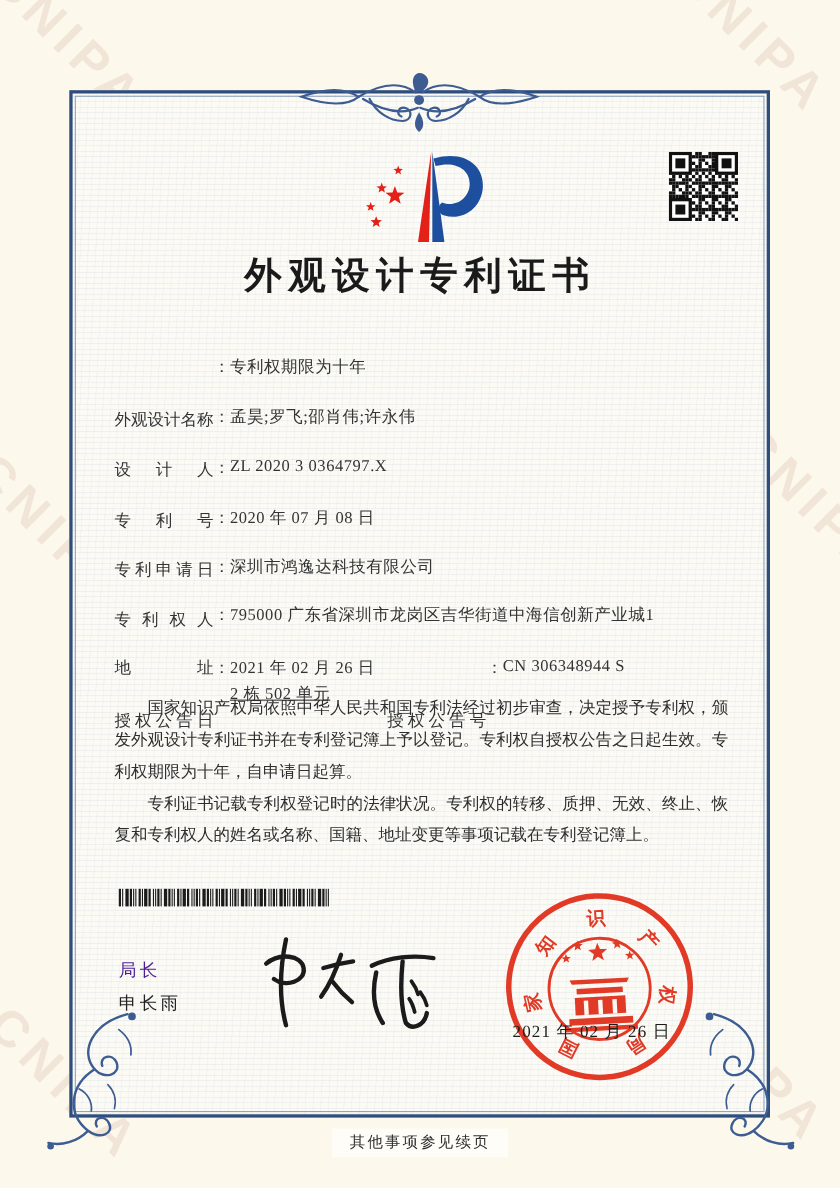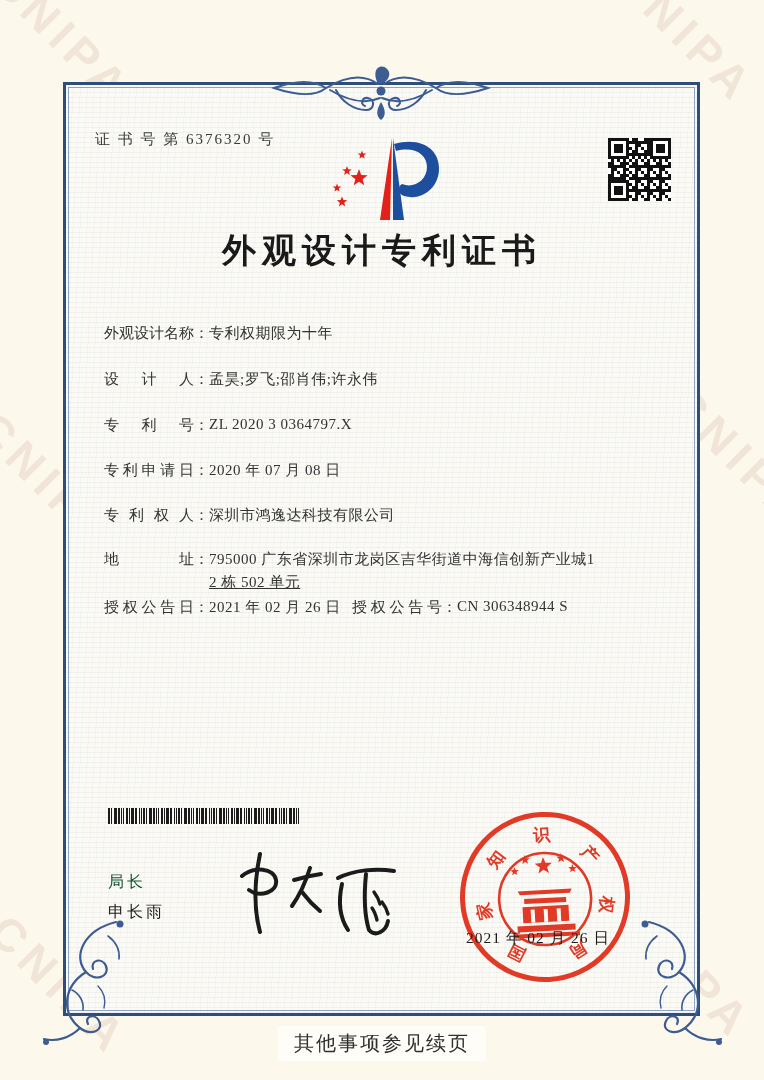--- a/index.html
+++ b/index.html
@@ -30,54 +30,54 @@
   .cert-no{position:absolute;left:95px;top:130px;font-size:15px;letter-spacing:2px;color:#3a3a3a;}
   .logo{position:absolute;left:326px;top:134px;width:120px;height:90px;}
   .qr{position:absolute;left:608px;top:138px;width:63px;height:63px;background:#fff;}
   .title{
     position:absolute;left:0;top:228px;width:100%;text-align:center;
     font-size:34px;font-weight:bold;letter-spacing:6px;color:#1a1a1a;
   }
   
   .rows{position:absolute;left:104px;top:0;width:560px;font-size:15px;color:#333;}
   .f-row{position:absolute;left:0;white-space:nowrap;}
-  .f-label{display:inline-block;width:90px;text-align:justify;text-align-last:justify;vertical-align:top;}
+  .f-label{display:inline-block;width:90px;text-align:justify;text-align-last:justify;vertical-align:top;margin-top:48px;}
   .f-sep{display:inline-block;vertical-align:top;}
   .f-val{display:inline-block;vertical-align:top;letter-spacing:0.5px;}
   .addr-l2{margin-left:105px;margin-top:4px;text-decoration:underline;}
   .col2{position:absolute;left:248px;top:0;white-space:nowrap;}
   
   .body-text{
     position:absolute;left:104px;top:630px;width:558px;
     font-size:15px;line-height:29px;text-align:justify;color:#2e2e2e;
   }
   .body-text p{margin:0;text-indent:2em;}
   
   .barcode{position:absolute;left:108px;top:808px;width:196px;height:16px;display:flex;align-items:stretch;}
   .barcode span{background:#1b1b1b;display:block;}
   
-  .signer-title{position:absolute;left:108px;top:872px;font-size:16px;letter-spacing:3px;color:#14532d;}
+  .signer-title{position:absolute;left:108px;top:872px;font-size:16px;letter-spacing:3px;color:#4c1d95;}
   .signer-name{position:absolute;left:108px;top:902px;font-size:16px;letter-spacing:3px;color:#222;}
   .signature{position:absolute;left:222px;top:840px;width:200px;height:100px;}
   
   .seal{position:absolute;left:460px;top:812px;width:170px;height:170px;transform:rotate(-3deg);opacity:.95;}
   .seal-ring{position:absolute;inset:0;border:5px solid #e0301c;border-radius:50%;}
   .seal-char{
     position:absolute;font-size:17px;font-weight:bold;color:#e0301c;
     transform-origin:center;white-space:nowrap;
   }
   .emblem{position:absolute;left:30px;top:28px;width:110px;height:118px;}
   .stamp-date{
     position:absolute;left:466px;top:928px;z-index:5;font-size:15.5px;
     letter-spacing:1px;color:#1c1c1c;white-space:nowrap;
   }
   
   .page-info{position:absolute;left:0;top:984px;width:100%;text-align:center;font-size:14px;letter-spacing:2px;color:#333;}
   .continuation{position:absolute;left:0;top:1026px;width:100%;text-align:center;}
-  .continuation span{display:inline-block;background:#fffdf7;padding:4px 16px;font-size:20px;letter-spacing:2px;color:#2e2e2e;}
+  .continuation span{display:inline-block;background:#fffdf7;padding:4px 16px;font-size:14px;letter-spacing:2px;color:#2e2e2e;}
   
   .orn{position:absolute;color:#3d5c92;}
   .orn svg{display:block;}
   .orn-top{left:266px;top:58px;width:230px;height:64px;}
   .orn-bl{left:38px;top:916px;width:95px;height:132px;}
   .orn-br{left:632px;top:916px;width:95px;height:132px;transform:scaleX(-1);}
 </style>
 </head>
 <body>
 
@@ -130,21 +130,20 @@
       <path d="M48,56 C26,70 22,96 42,112 C53,120 66,115 61,105 C57,97 46,100 50,108"></path>
       <path d="M42,112 C32,122 18,126 6,123"></path>
       <path d="M70,20 C78,26 82,34 81,43" stroke-width="1.6"></path>
       <path d="M34,74 C42,78 46,86 45,94" stroke-width="1.6"></path>
       <circle cx="82" cy="8" r="3.5" fill="#3d5c92" stroke="none"></circle>
       <circle cx="8" cy="126" r="3" fill="#3d5c92" stroke="none"></circle>
       <path d="M60,70 C66,76 68,84 66,92" stroke-width="1.4"></path>
     </svg>
   </div>
 
-  <div class="cert-no">证 书 号 第 6376320 号</div>
 
   <div class="logo">
     <svg viewBox="0 0 120 90" width="120" height="90">
       <path d="M66,4 L54,86 L64,86 Z" fill="#e32119"></path>
       <path d="M67,4 L67,86 L78,86 Z" fill="#1d4f9e"></path>
       <path d="M68,10 C96,2 114,16 113,36 C112,55 95,67 78,62 C72,60 71,53 76,50 C88,55 101,46 101,33 C101,20 88,12 70,17 Z" fill="#1d4f9e"></path>
       <g id="logo-stars">
           <polygon points="33.0,35.0 35.2,40.9 41.6,41.2 36.6,45.2 38.3,51.3 33.0,47.8 27.7,51.3 29.4,45.2 24.4,41.2 30.8,40.9" fill="#e32119"></polygon>
           <polygon points="16.0,62.5 17.4,66.1 21.2,66.3 18.2,68.7 19.2,72.4 16.0,70.3 12.8,72.4 13.8,68.7 10.8,66.3 14.6,66.1" fill="#e32119"></polygon>
           <polygon points="11.0,49.5 12.1,52.5 15.3,52.6 12.8,54.6 13.6,57.6 11.0,55.9 8.4,57.6 9.2,54.6 6.7,52.6 9.9,52.5" fill="#e32119"></polygon>
@@ -371,20 +370,24 @@
       <div class="addr-l2 f-val">2 栋 502 单元</div>
     </div>
     <div class="f-row" style="top:598px;width:560px">
       <span class="f-label">授权公告日</span><span class="f-sep">：</span><span class="f-val">2021 年 02 月 26 日</span>
       <span class="col2">
         <span class="f-label">授权公告号</span><span class="f-sep">：</span><span class="f-val">CN 306348944 S</span>
       </span>
     </div>
   </div>
 
+  <div class="body-text">
+    <p>国家知识产权局依照中华人民共和国专利法经过初步审查，决定授予专利权，颁发外观设计专利证书并在专利登记簿上予以登记。专利权自授权公告之日起生效。专利权期限为十年，自申请日起算。</p>
+    <p>专利证书记载专利权登记时的法律状况。专利权的转移、质押、无效、终止、恢复和专利权人的姓名或名称、国籍、地址变更等事项记载在专利登记簿上。</p>
+  </div>
 
   <div class="barcode" id="barcode">
       <span style="width: 2px; margin-right: 1px;"></span>
       <span style="width: 1px; margin-right: 2px;"></span>
       <span style="width: 3px; margin-right: 1px;"></span>
       <span style="width: 2px; margin-right: 1px;"></span>
       <span style="width: 1px; margin-right: 1px;"></span>
       <span style="width: 1px; margin-right: 2px;"></span>
       <span style="width: 2px; margin-right: 1px;"></span>
       <span style="width: 1px; margin-right: 1px;"></span>

